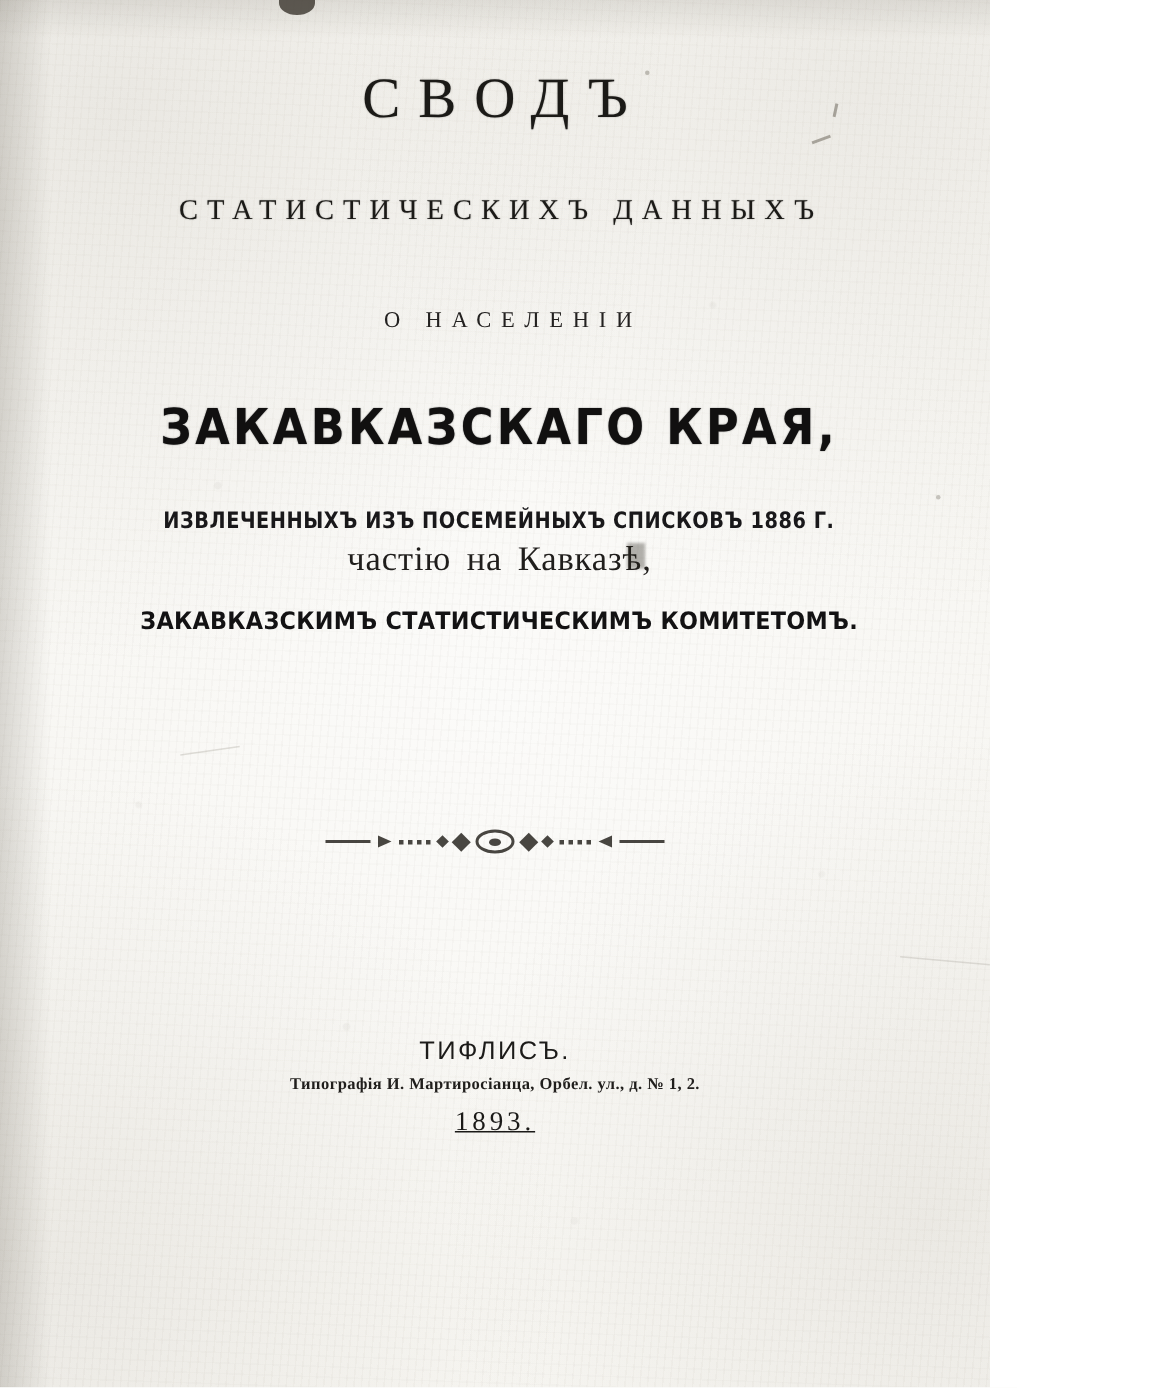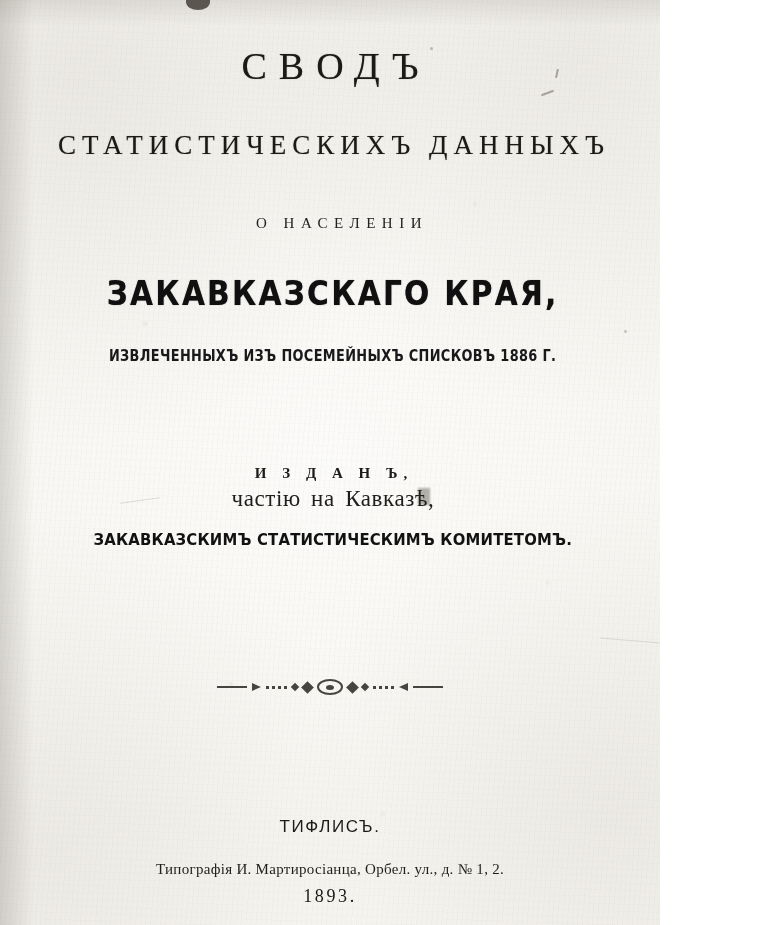--- a/index.html
+++ b/index.html
@@ -89,21 +89,21 @@
     font-family: "Liberation Serif", serif;
     font-size: 38px;
     letter-spacing: 12px;
     margin: 14px 0 0 0;
     padding-left: 12px;
     color: #1b1a17;
     text-shadow: 0 0 1px rgba(30,28,24,0.45);
   }
   .title-sub {
     font-family: "Liberation Serif", serif;
-    font-size: 27px;
+    font-size: 19px;
     letter-spacing: 6px;
     margin-top: 42px;
     padding-left: 8px;
     color: #1b1a17;
     text-shadow: 0 0 1px rgba(30,28,24,0.4);
   }
   .title-about {
     font-family: "Liberation Serif", serif;
     font-size: 15px;
     letter-spacing: 6.5px;
@@ -224,31 +224,33 @@
     margin-top: 122px;
   }
   .footer-city {
     font-family: Liberation Sans, sans-serif;
     font-size: 17px;
     letter-spacing: 1.6px;
     color: #1c1b19;
   }
   .footer-press {
     font-family: "Liberation Serif", serif;
-    font-size: 15px;
+    font-size: 11px;
     letter-spacing: 0.3px;
-    margin-top: 24px;
+    margin-top: 6px;
     color: #201e1c;
+    font-weight: bold;
   }
   .footer-year {
     font-family: "Liberation Serif", serif;
     font-size: 18px;
     letter-spacing: 2.6px;
     margin-top: 8px;
     color: #1b1a18;
+    text-decoration: underline;
   }
 </style>
 </head>
 <body>
 
 <div class="page">
 
   <div class="grain"></div>
   <div class="grain2"></div>
   <div class="grain3"></div>
@@ -268,21 +270,20 @@
     <div class="title-main">СВОДЪ</div>
 
     <div class="title-sub">СТАТИСТИЧЕСКИХЪ ДАННЫХЪ</div>
 
     <div class="title-about">О НАСЕЛЕНIИ</div>
 
     <div class="title-region">ЗАКАВКАЗСКАГО КРАЯ,</div>
 
     <div class="title-source">ИЗВЛЕЧЕННЫХЪ ИЗЪ ПОСЕМЕЙНЫХЪ СПИСКОВЪ 1886 Г.</div>
 
-    <div class="imprint-published">И З Д А Н Ъ,</div>
 
 
     <div class="imprint-line2">
       <span>частію на Кавказѣ,</span>
       <span class="smudge"></span>
     </div>
 
     <div class="imprint-committee">ЗАКАВКАЗСКИМЪ СТАТИСТИЧЕСКИМЪ КОМИТЕТОМЪ.</div>
 
     <div class="ornament">

